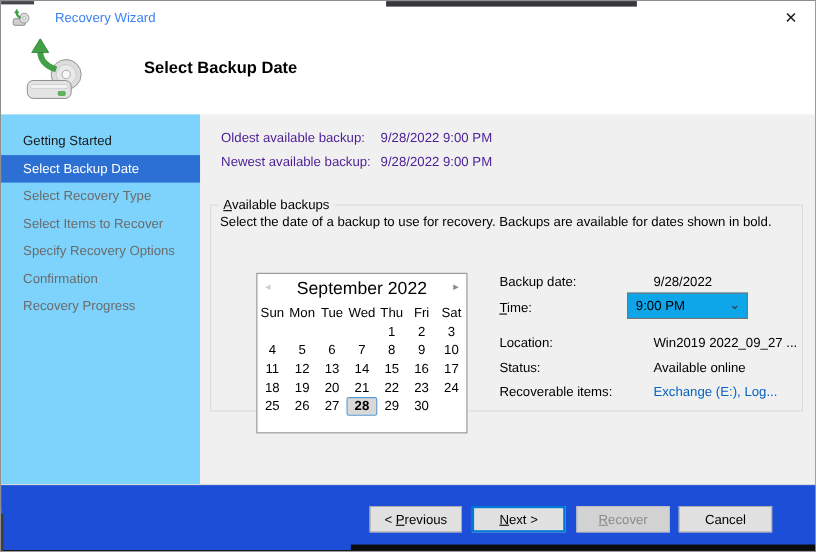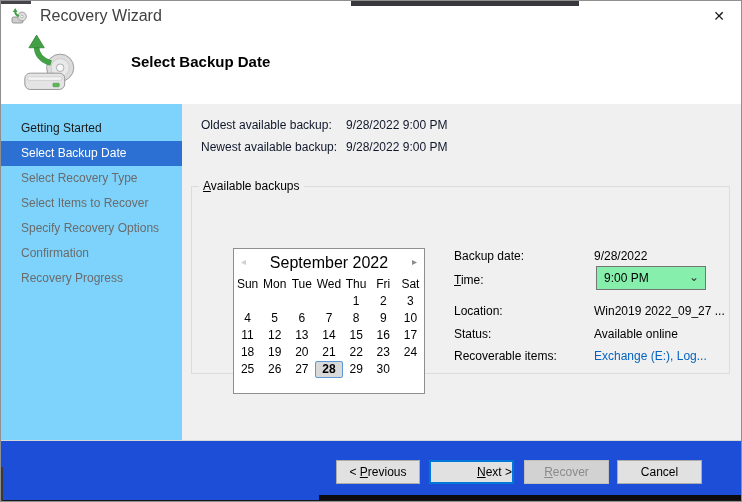--- a/index.html
+++ b/index.html
@@ -2,39 +2,39 @@
 <html><head>
 <meta charset="utf-8">
 <style>
   html,body{margin:0;padding:0;background:#fff;}
   .window{position:relative;width:742px;height:502px;background:#fff;border:1px solid #8f8f8f;
     box-sizing:border-box;font-family:"Liberation Sans",sans-serif;overflow:hidden;}
 
   
   .titlebar{position:absolute;left:0;top:0;right:0;height:30px;background:#fff;}
   .app-icon{position:absolute;left:10px;top:7px;}
-  .window-title{position:absolute;left:39px;top:0;line-height:30px;font-size:16px;color:#404040;white-space:nowrap;}
+  .window-title{position:absolute;left:49px;top:0;line-height:30px;font-size:12px;color:#3b82f6;white-space:nowrap;}
   .close-btn{position:absolute;right:8px;top:2px;width:28px;height:26px;text-align:center;line-height:26px;
     font-size:14px;color:#1a1a1a;cursor:pointer;}
 
   
   .header{position:absolute;left:0;top:30px;right:0;height:73px;background:#fff;}
   .header-icon{position:absolute;left:22px;top:4px;}
   .page-title{position:absolute;left:130px;top:22px;font-size:15px;font-weight:bold;color:#000;margin:0;white-space:nowrap;}
 
   
   .sidebar{position:absolute;left:0;top:103px;width:181px;height:336px;background:#7dd3fc;
     padding-top:12px;box-sizing:border-box;}
   .step{height:25px;line-height:25px;padding-left:20px;font-size:12px;color:#6b6b6b;white-space:nowrap;cursor:default;}
   .step.done{color:#1a1a1a;}
   .step.active{background:#2b70d2;color:#fff;}
 
   
   .content{position:absolute;left:181px;top:103px;width:561px;height:336px;background:#f0f0f0;}
-  .summary-row{position:absolute;left:19px;width:420px;height:16px;line-height:16px;font-size:12px;color:#0f172a;}
+  .summary-row{position:absolute;left:19px;width:420px;height:16px;line-height:16px;font-size:12px;color:#4c1d95;}
   .summary-row .val{position:absolute;left:145px;white-space:nowrap;}
   #summary-oldest{top:13px;} #summary-newest{top:35px;}
 
   .groupbox{position:absolute;left:9px;top:82px;width:539px;height:188px;border:1px solid #dcdcdc;box-sizing:border-box;}
   .group-label{position:absolute;left:7px;top:-8px;background:#f0f0f0;padding:0 4px;font-size:12px;color:#000;white-space:nowrap;}
   .group-desc{position:absolute;left:8px;top:7px;font-size:12px;color:#000;white-space:nowrap;}
 
   
   .calendar{position:absolute;left:41px;top:61px;width:192px;height:146px;background:#fff;
     border:1px solid #8f8f8f;box-sizing:border-box;}
@@ -46,33 +46,33 @@
   .cal-dn{text-align:center;font-size:12px;line-height:18px;color:#000;}
   .cal-grid{display:grid;grid-template-columns:repeat(7,1fr);grid-auto-rows:17px;}
   .cal-cell{text-align:center;font-size:12px;line-height:17px;color:#000;box-sizing:border-box;cursor:default;}
   .cal-cell.bold{font-weight:bold;}
   .cal-cell.selected{background:#d9d9d9;border:1px solid #5b9bd5;border-radius:2px;line-height:15px;}
 
   
   .details{position:absolute;left:262px;top:62px;width:272px;height:175px;font-size:12px;}
   .d-label{position:absolute;left:0;white-space:nowrap;color:#000;text-align:center;}
   .d-val{position:absolute;left:140px;white-space:nowrap;color:#000;}
-  .combo{position:absolute;left:142px;top:17px;width:110px;height:24px;background:#86efac;
+  .combo{position:absolute;left:116px;top:17px;width:110px;height:24px;background:#0ea5e9;
     border:1px solid #767676;box-sizing:border-box;cursor:pointer;}
   .combo .val{position:absolute;left:7px;line-height:22px;white-space:nowrap;}
   .combo .chev{position:absolute;right:6px;top:0;line-height:20px;font-size:12px;color:#333;}
   .link{color:#0563c1;cursor:pointer;}
 
   
   .separator{position:absolute;left:0;top:439px;width:742px;height:1px;background:#d7d7d7;}
   .footer{position:absolute;left:0;top:440px;width:742px;height:62px;background:#1d4ed8;}
   .btn{position:absolute;top:19px;height:24px;font-size:12px;font-family:inherit;background:#e1e1e1;
     border:1px solid #adadad;color:#000;box-sizing:border-box;padding:0;cursor:pointer;}
   #btn-prev{left:335px;width:84px;}
-  #btn-next{left:428px;width:85px;border:2px solid #0078d7;text-align:right;}
+  #btn-next{left:428px;width:85px;border:2px solid #0078d7;}
   #btn-recover{left:523px;width:85px;background:#d2d2d2;border-color:#c0c0c0;color:#8a8a8a;cursor:default;}
   #btn-cancel{left:616px;width:85px;}
 
   
   .artifact-top{position:absolute;left:350px;top:0;width:228px;height:5px;background:#38383c;}
   .artifact-top-left{position:absolute;left:0;top:0;width:30px;height:3px;background:#44444a;}
   .artifact-bottom{position:absolute;left:318px;top:494px;width:424px;height:8px;background:#0c0c0e;}
   .artifact-bottom-line{position:absolute;left:0;top:499px;width:742px;height:3px;background:#17171a;}
   .artifact-left{position:absolute;left:0;top:466px;width:2px;height:36px;background:#3a3a3e;}
 </style>
@@ -123,20 +123,21 @@
       <span>Oldest available backup:</span>
       <span class="val">9/28/2022 9:00 PM</span>
     </div>
     <div class="summary-row" id="summary-newest">
       <span>Newest available backup:</span>
       <span class="val">9/28/2022 9:00 PM</span>
     </div>
 
     <div class="groupbox">
       <span class="group-label"><u>A</u>vailable backups</span>
+      <div class="group-desc">Select the date of a backup to use for recovery. Backups are available for dates shown in bold.</div>
 
       <div class="calendar">
         <div class="cal-header">
           <span class="cal-prev">◂</span>
           <span class="cal-month">September 2022</span>
           <span class="cal-next">▸</span>
         </div>
         <div class="cal-daynames" id="cal-daynames">
             <div class="cal-dn">Sun</div>
             <div class="cal-dn">Mon</div>

